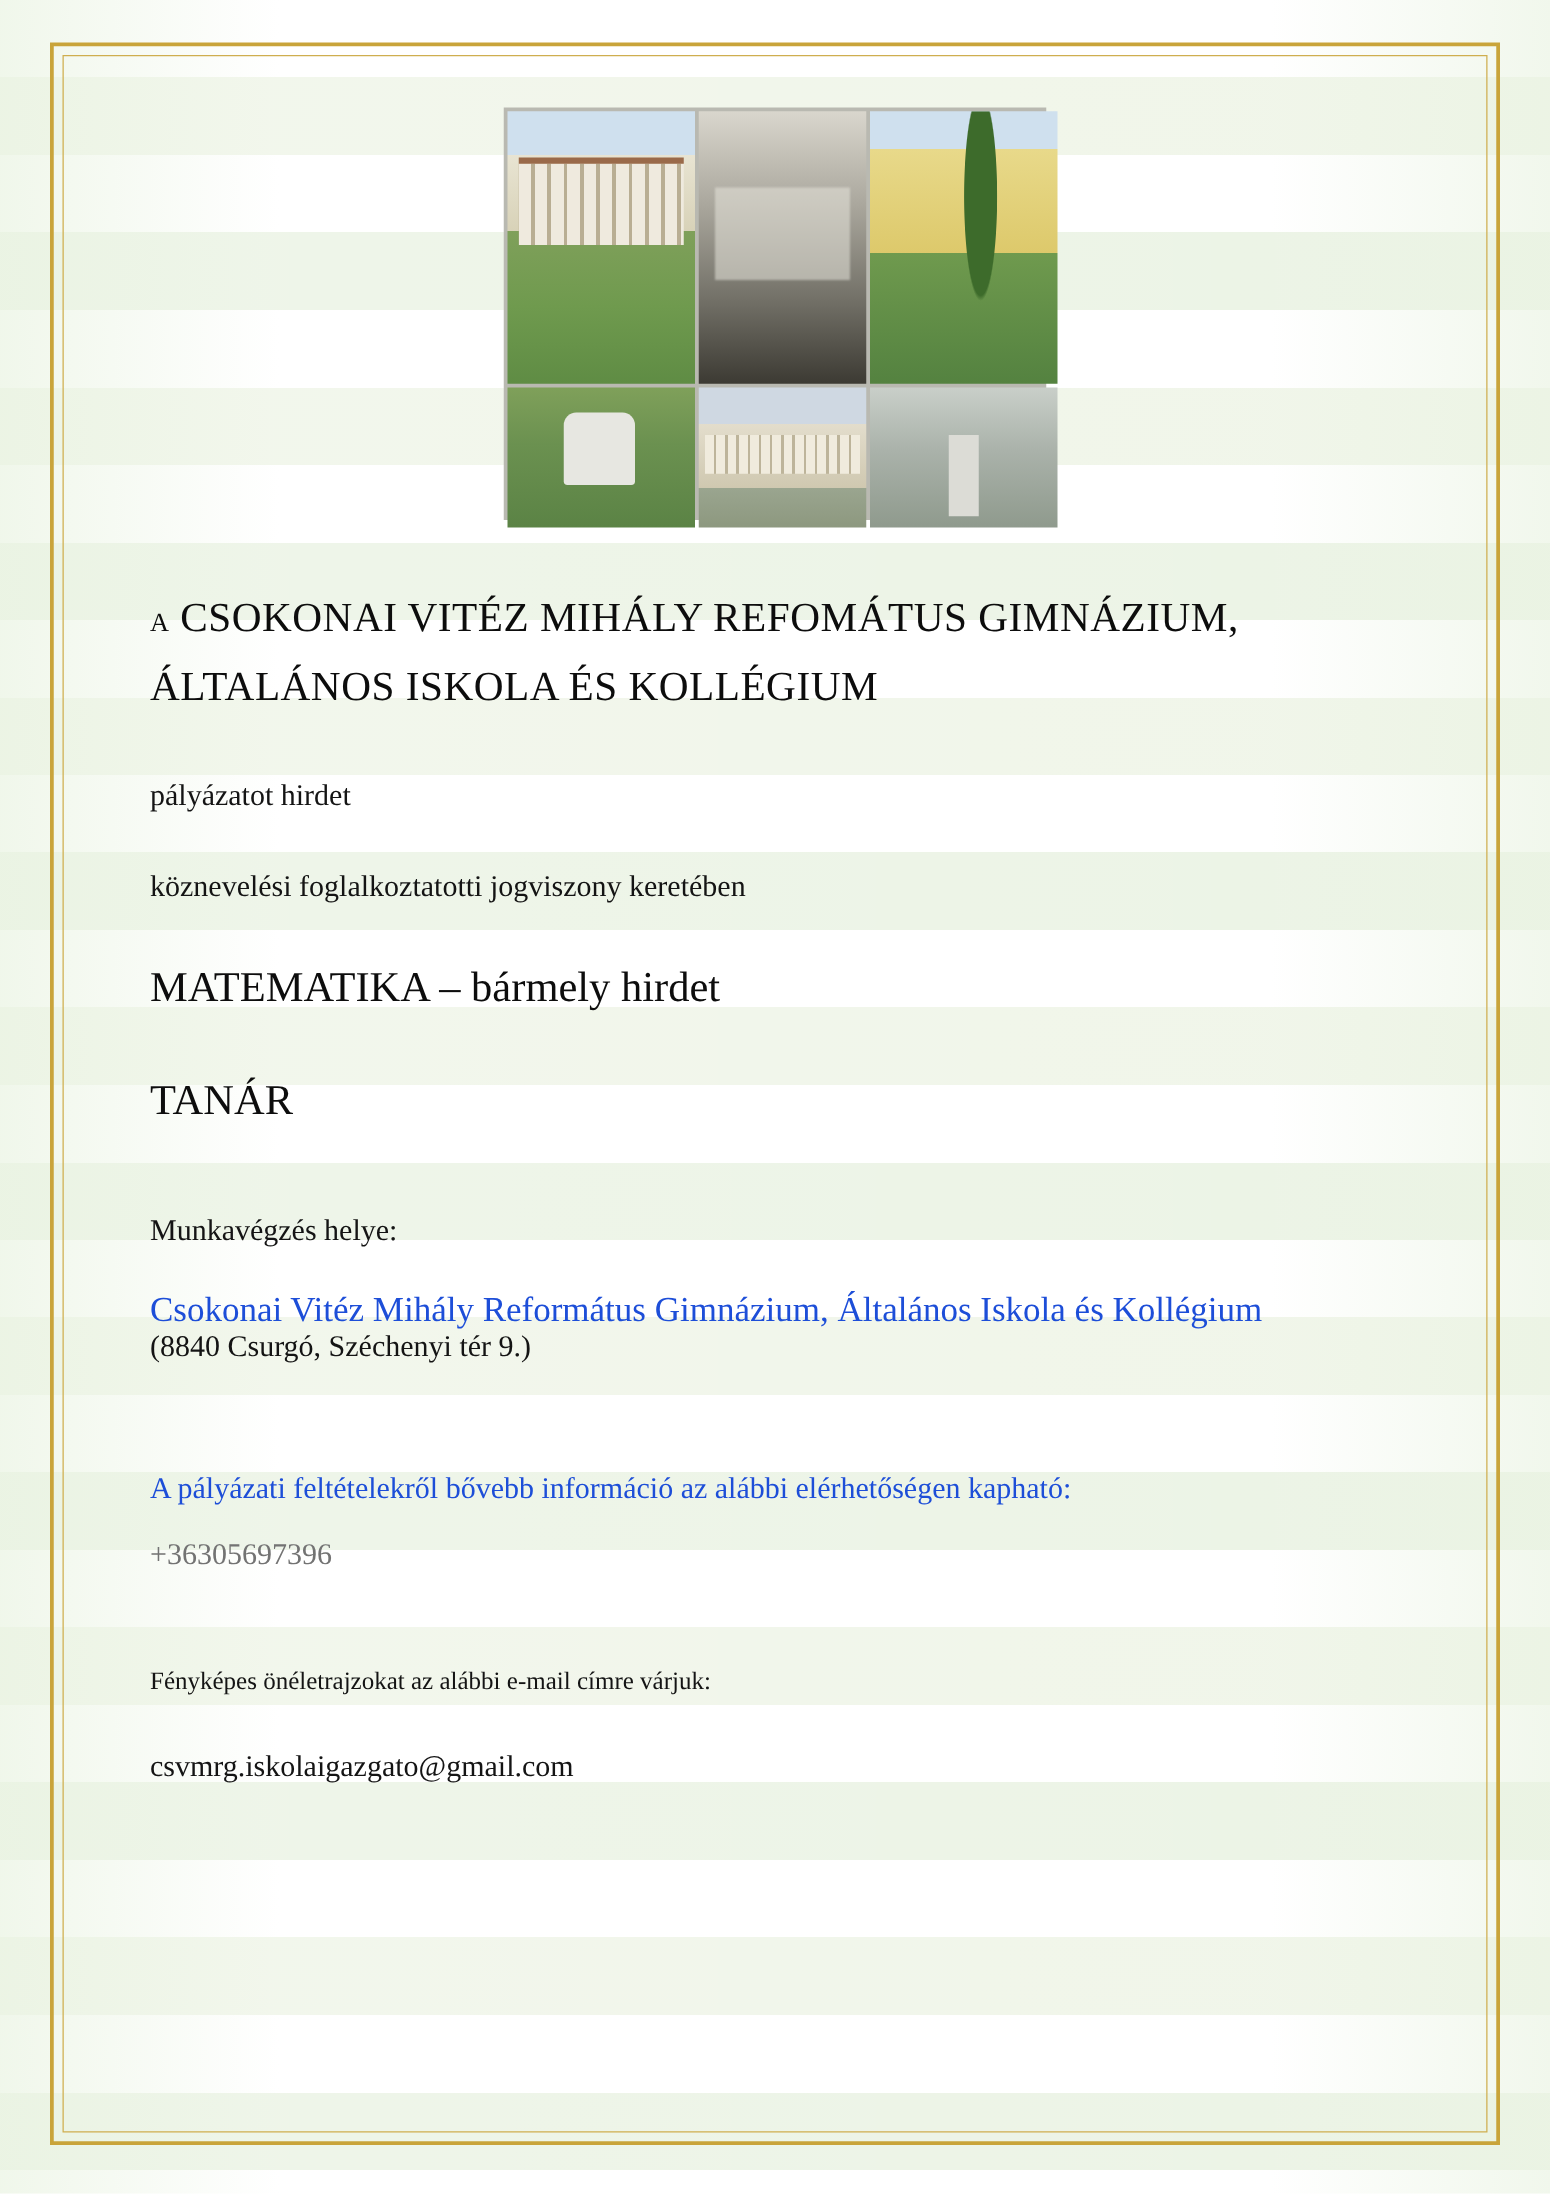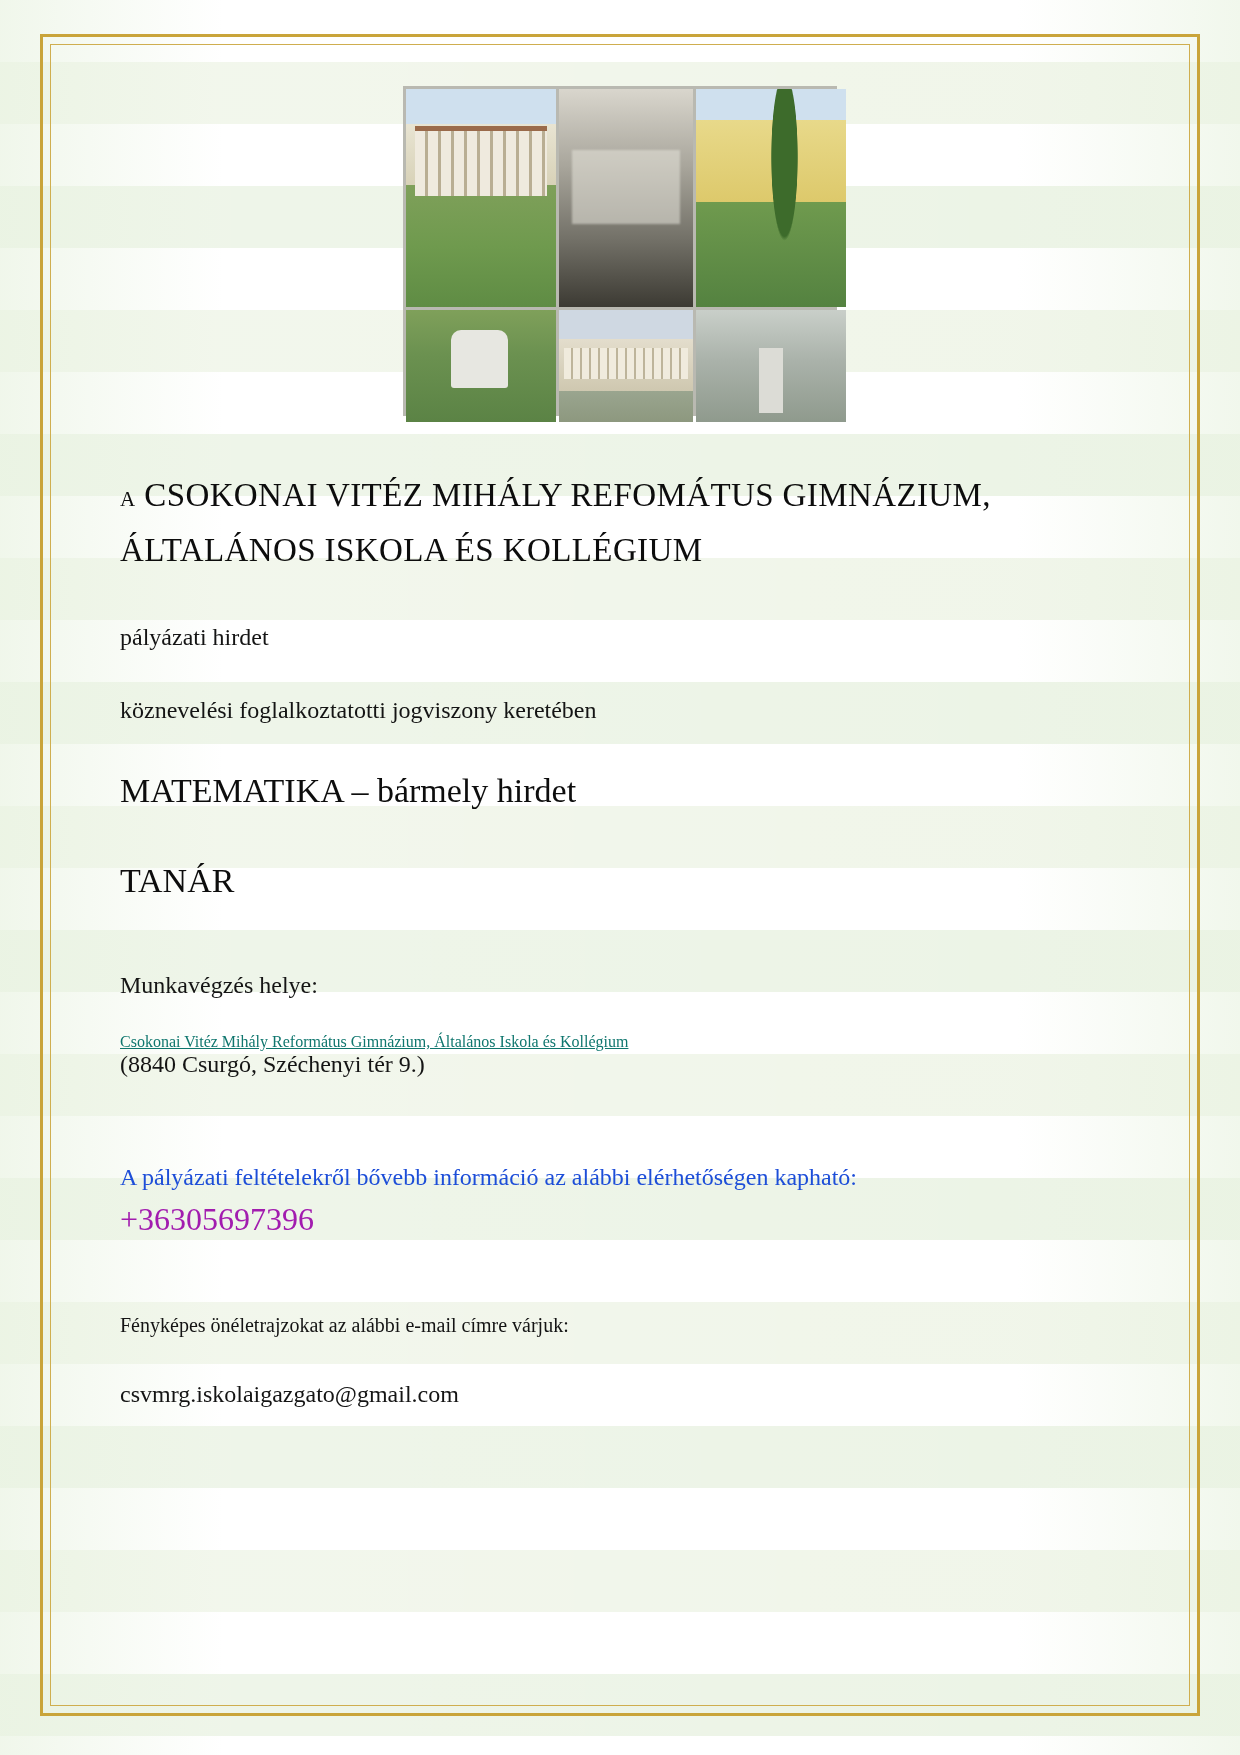--- a/index.html
+++ b/index.html
@@ -215,39 +215,38 @@
     margin-top: 52px;
     color: #141414;
   }
 
   .workplace-label {
     font-size: 24px;
     margin-top: 72px;
     color: #141414;
   }
   .workplace-name {
-    font-size: 16px;
+    font-size: 28px;
     margin-top: 34px;
-    color: #0f766e;
-    text-decoration: underline;
+    color: #1d4ed8;
   }
   .workplace-addr {
     font-size: 24px;
     color: #141414;
   }
 
   .info-line {
     font-size: 24px;
     margin-top: 86px;
     color: #1d4ed8;
   }
   .phone {
-    font-size: 32px;
-    margin-top: 10px;
-    color: #a21caf;
+    font-size: 24px;
+    margin-top: 26px;
+    color: #737373;
   }
   .cv-line {
     font-size: 20px;
     margin-top: 76px;
     color: #141414;
   }
   .email {
     font-size: 24px;
     margin-top: 44px;
     color: #141414;
@@ -274,21 +273,21 @@
   </div>
 
   <div class="title-block">
     <div class="title-line">
       <span class="small-a">A</span>
       <span>CSOKONAI VITÉZ MIHÁLY REFOMÁTUS GIMNÁZIUM,</span>
     </div>
     <div class="title-line2">ÁLTALÁNOS ISKOLA ÉS KOLLÉGIUM</div>
   </div>
 
-  <div class="sub-1">pályázati hirdet</div>
+  <div class="sub-1">pályázatot hirdet</div>
   <div class="sub-2">köznevelési foglalkoztatotti jogviszony keretében</div>
 
   <div class="position">MATEMATIKA – bármely hirdet</div>
   <div class="position-2">TANÁR</div>
 
 
   <div class="workplace-label">Munkavégzés helye:</div>
   <div class="workplace-name">Csokonai Vitéz Mihály Református Gimnázium, Általános Iskola és Kollégium</div>
   <div class="workplace-addr">(8840 Csurgó, Széchenyi tér 9.)</div>
 

